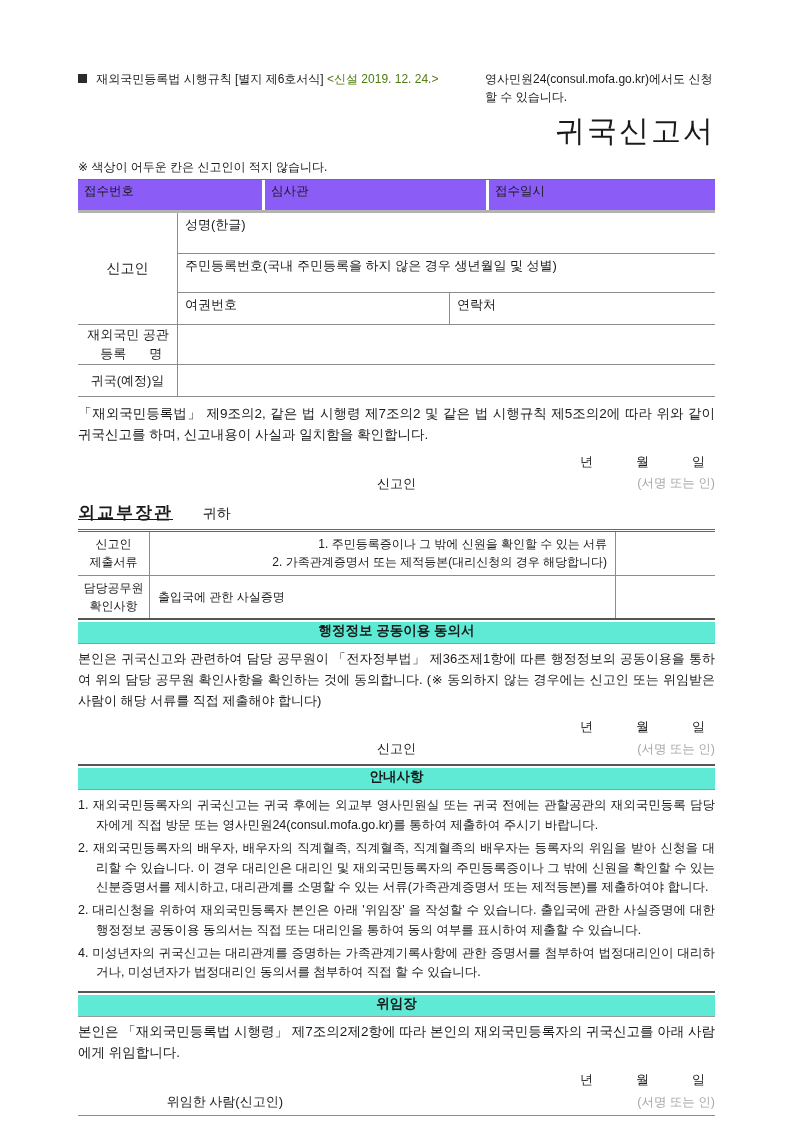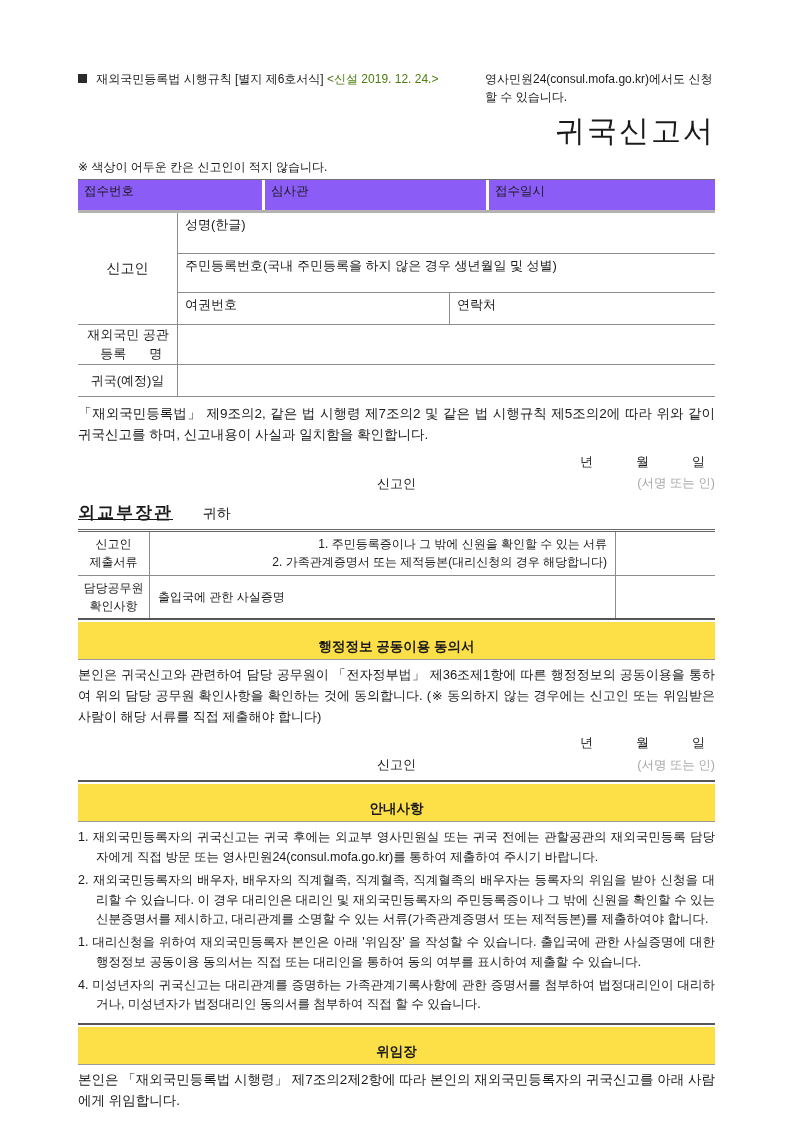--- a/index.html
+++ b/index.html
@@ -62,22 +62,22 @@
 
   
   .docs-table { display: grid; grid-template-columns: 72px 1fr 100px; border-top: 3px double #666; font-size: 12px; }
   .docs-row-b { border-bottom: 1px solid #8c8c8c; text-align: right; }
   .docs-hdr { text-align: center; line-height: 1.5; padding: 3px 2px; display: flex; flex-direction: column; justify-content: center; }
   .docs-content { padding: 3px 8px; line-height: 1.55; display: flex; flex-direction: column; justify-content: center; }
   .docs-empty { border-left: 1px solid #8c8c8c; }
 
   
   .bar {
-    background: #fde047; text-align: center; font-size: 13.5px; font-weight: bold;
-    padding: 18px 0 3px; border-top: 2px solid #565656; border-bottom: 1px solid #9a9a9a;
+    background: #5eead4; text-align: center; font-size: 13.5px; font-weight: bold;
+    padding: 2px 0 3px; border-top: 2px solid #565656; border-bottom: 1px solid #9a9a9a;
     box-shadow: inset 0 2px 0 #ffffff; margin-top: 0;
   }
   .consent-text { margin-top: 5px; font-size: 13px; line-height: 1.6; text-align: justify; }
 
   .guide-list { margin: 6px 0 8px; font-size: 12.5px; line-height: 1.55; }
   .guide-item { padding-left: 18px; text-indent: -18px; text-align: justify; margin-bottom: 4px; }
 
   .delegate-text { margin-top: 5px; font-size: 13.5px; line-height: 1.55; text-align: justify; }
 
   .delegA { display: grid; grid-template-columns: 205px 1fr; font-size: 13px; margin-top: 4px;
@@ -174,21 +174,21 @@
   </div>
   <div class="sign-line" style="margin-bottom:6px;">
     <span class="sign-center">신고인</span>
     <span class="sign-right">(서명 또는 인)</span>
   </div>
 
   <div class="bar">안내사항</div>
   <div class="guide-list">
     <div class="guide-item">1. 재외국민등록자의 귀국신고는 귀국 후에는 외교부 영사민원실 또는 귀국 전에는 관할공관의 재외국민등록 담당자에게 직접 방문 또는 영사민원24(consul.mofa.go.kr)를 통하여 제출하여 주시기 바랍니다.</div>
     <div class="guide-item">2. 재외국민등록자의 배우자, 배우자의 직계혈족, 직계혈족, 직계혈족의 배우자는 등록자의 위임을 받아 신청을 대리할 수 있습니다. 이 경우 대리인은 대리인 및 재외국민등록자의 주민등록증이나 그 밖에 신원을 확인할 수 있는 신분증명서를 제시하고, 대리관계를 소명할 수 있는 서류(가족관계증명서 또는 제적등본)를 제출하여야 합니다.</div>
-    <div class="guide-item">1. 대리신청을 위하여 재외국민등록자 본인은 아래 '위임장' 을 작성할 수 있습니다. 출입국에 관한 사실증명에 대한 행정정보 공동이용 동의서는 직접 또는 대리인을 통하여 동의 여부를 표시하여 제출할 수 있습니다.</div>
+    <div class="guide-item">2. 대리신청을 위하여 재외국민등록자 본인은 아래 '위임장' 을 작성할 수 있습니다. 출입국에 관한 사실증명에 대한 행정정보 공동이용 동의서는 직접 또는 대리인을 통하여 동의 여부를 표시하여 제출할 수 있습니다.</div>
     <div class="guide-item">4. 미성년자의 귀국신고는 대리관계를 증명하는 가족관계기록사항에 관한 증명서를 첨부하여 법정대리인이 대리하거나, 미성년자가 법정대리인 동의서를 첨부하여 직접 할 수 있습니다.</div>
   </div>
 
   <div class="bar">위임장</div>
   <div class="delegate-text">본인은 「재외국민등록법 시행령」 제7조의2제2항에 따라 본인의 재외국민등록자의 귀국신고를 아래 사람에게 위임합니다.</div>
 
   <div class="date-line">
     <span>년</span>
     <span>월</span>
     <span>일</span>

